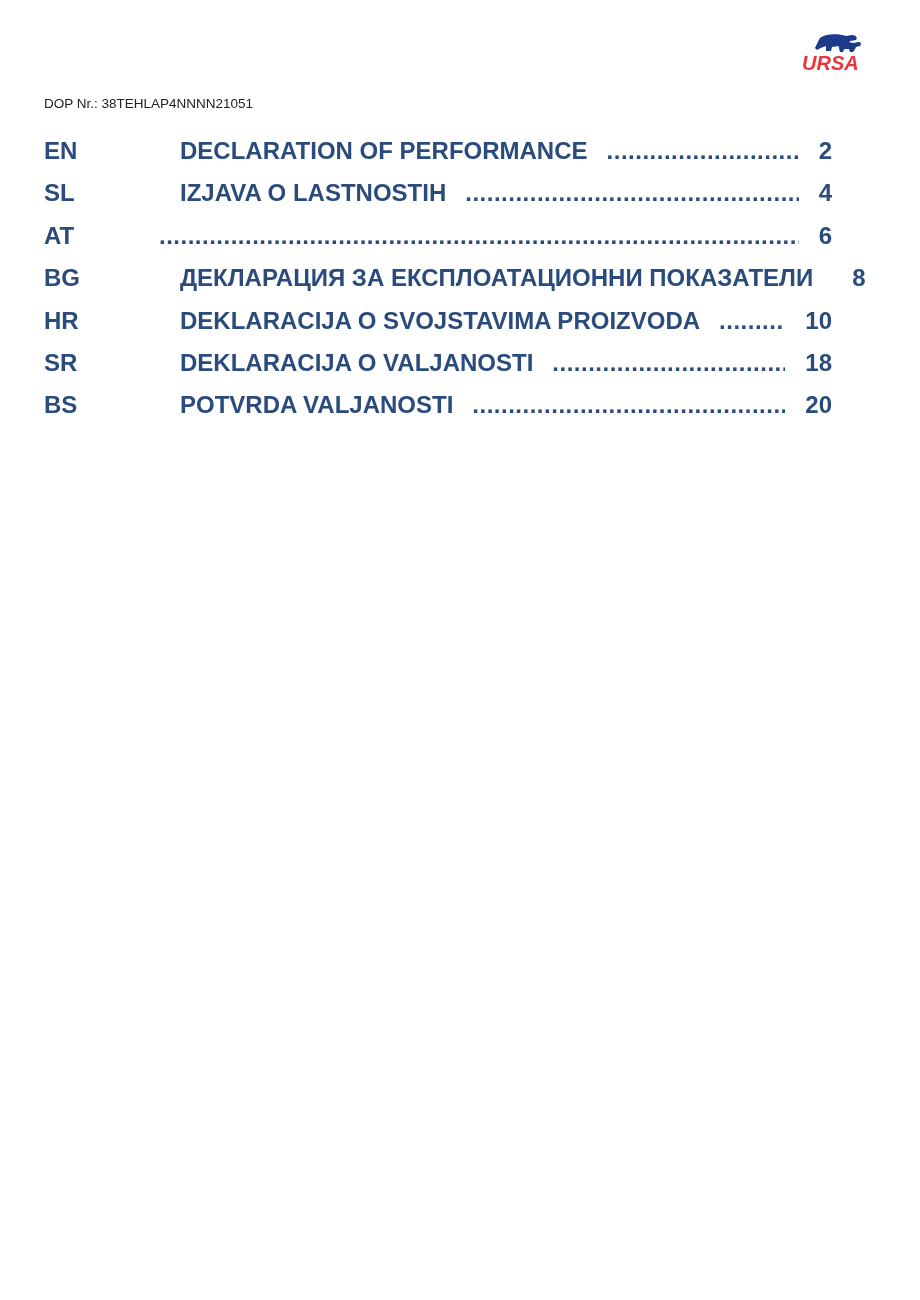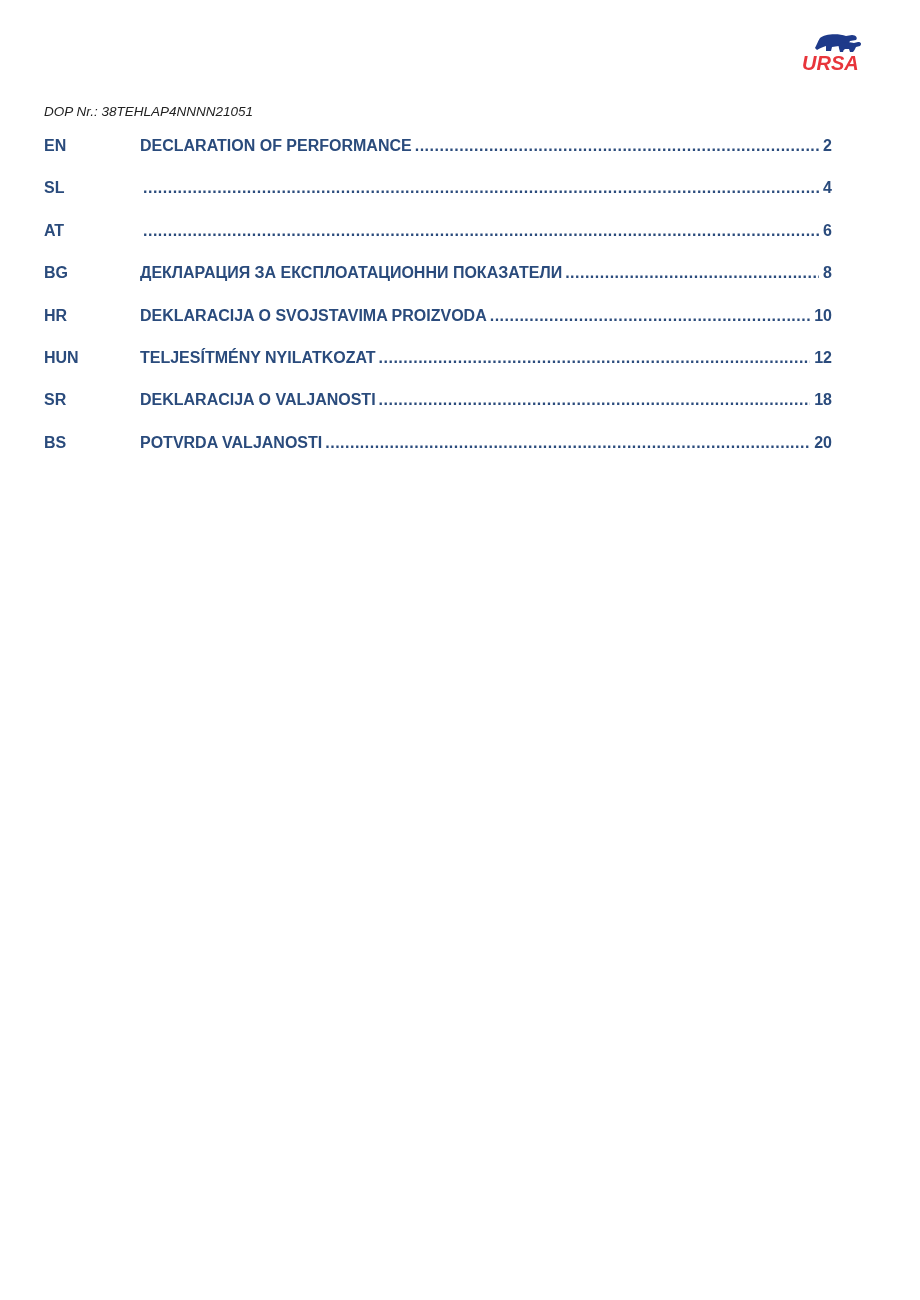--- a/index.html
+++ b/index.html
@@ -1,23 +1,23 @@
 <!DOCTYPE html>
 <html><head>
 <meta charset="utf-8">
 <style>
   html, body { margin:0; padding:0; background:#ffffff; }
   body { width:920px; height:1300px; position:relative; overflow:hidden; font-family:"Liberation Sans", sans-serif; }
   .logo { position:absolute; left:798px; top:30px; width:76px; height:44px; }
   .logo svg { display:block; }
-  .dop { position:absolute; left:44px; top:104px; font-size:13.5px; color:#222;font-style:italic; }
+  .dop { position:absolute; left:44px; top:96px; font-size:13.5px; color:#222; }
   .toc { position:absolute; left:44px; top:137px; width:788px; }
-  .row { display:flex; align-items:baseline; height:42.4px; color:#2a4b7c; font-weight:bold; font-size:16px; text-decoration:none; cursor:pointer; }
+  .row { display:flex; align-items:baseline; height:42.4px; color:#2a4b7c; font-weight:bold; font-size:24px; text-decoration:none; cursor:pointer;gap:16px; }
   .code { width:96px; flex:0 0 96px; }
-  .title { white-space:nowrap; }
+  .title { white-space:nowrap;margin-left:24px; }
   .dots { flex:1 1 auto; overflow:hidden; white-space:nowrap; margin:0 4px 0 3px; }
   .dots::after { content:"........................................................................................................................................................................................................"; letter-spacing:0.5px; }
   .page { flex:0 0 auto; }
 </style>
 </head>
 <body>
 
 <div class="logo">
   <svg width="76" height="44" viewBox="0 0 76 44">
     <path d="M22 8 C26 4 40 3 48 6 L54 5 C58 5 60 8 58 10 L52 11 C50 15 48 18 46 20 L42 20 L41 16 L34 17 L33 21 L28 21 L28 16 C24 17 21 19 19 20 L17 18 C19 14 20 11 22 8 Z" fill="#1e3a8a"></path>
@@ -30,20 +30,21 @@
 
 <div class="toc">
   <a class="row">
     <span class="code">EN</span>
     <span class="title">DECLARATION OF PERFORMANCE</span>
     <span class="dots"></span>
     <span class="page">2</span>
   </a>
   <a class="row">
     <span class="code">SL</span>
+    <span class="title">IZJAVA O LASTNOSTIH</span>
     <span class="dots"></span>
     <span class="page">4</span>
   </a>
   <a class="row">
     <span class="code">AT</span>
     <span class="dots"></span>
     <span class="page">6</span>
   </a>
   <a class="row">
     <span class="code">BG</span>
@@ -51,26 +52,20 @@
     <span class="dots"></span>
     <span class="page">8</span>
   </a>
   <a class="row">
     <span class="code">HR</span>
     <span class="title">DEKLARACIJA O SVOJSTAVIMA PROIZVODA</span>
     <span class="dots"></span>
     <span class="page">10</span>
   </a>
   <a class="row">
-    <span class="code">HUN</span>
-    <span class="title">TELJESÍTMÉNY NYILATKOZAT</span>
-    <span class="dots"></span>
-    <span class="page">12</span>
-  </a>
-  <a class="row">
     <span class="code">SR</span>
     <span class="title">DEKLARACIJA O VALJANOSTI</span>
     <span class="dots"></span>
     <span class="page">18</span>
   </a>
   <a class="row">
     <span class="code">BS</span>
     <span class="title">POTVRDA VALJANOSTI</span>
     <span class="dots"></span>
     <span class="page">20</span>

